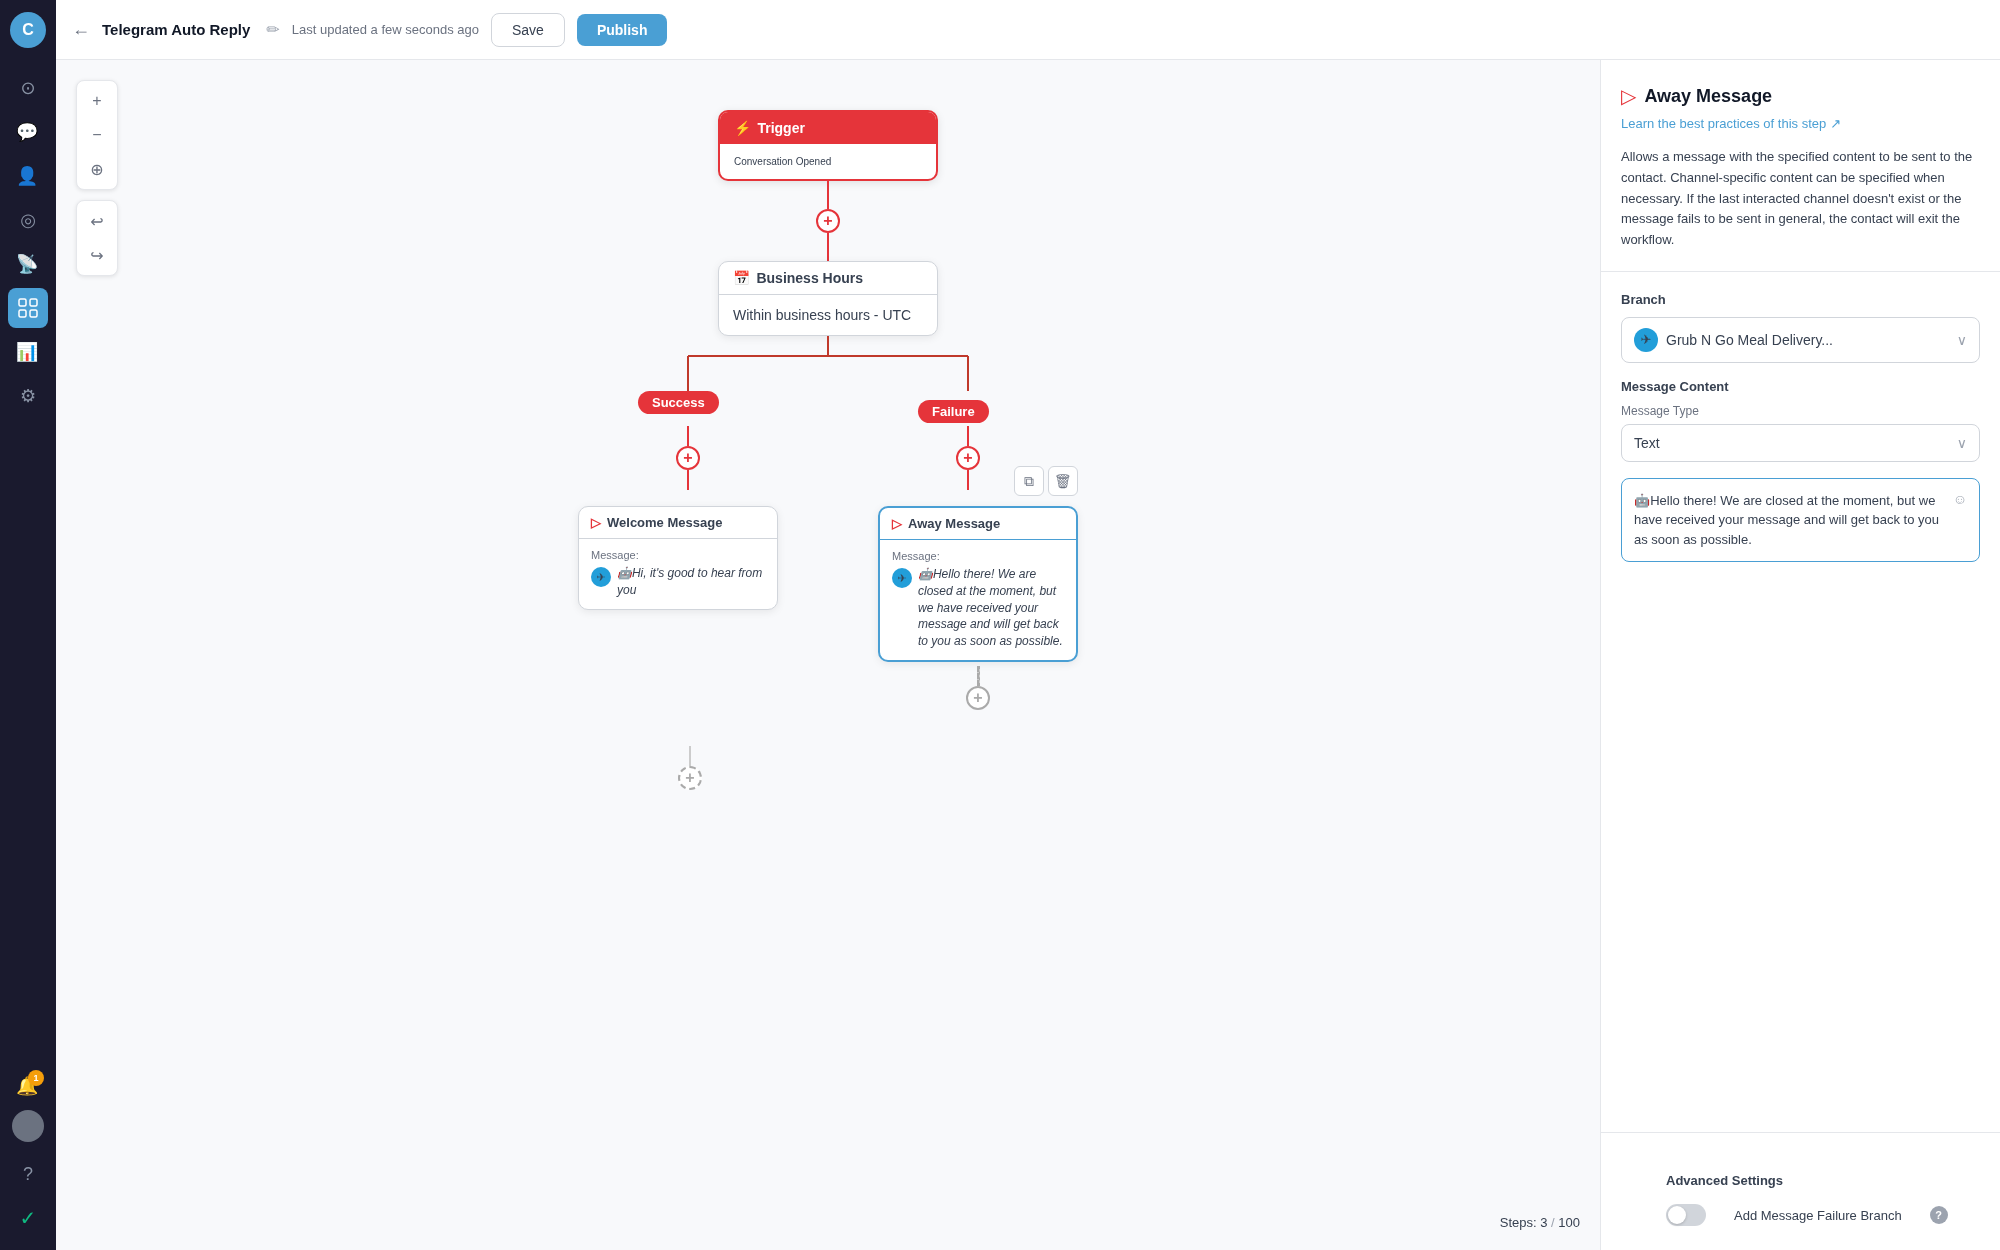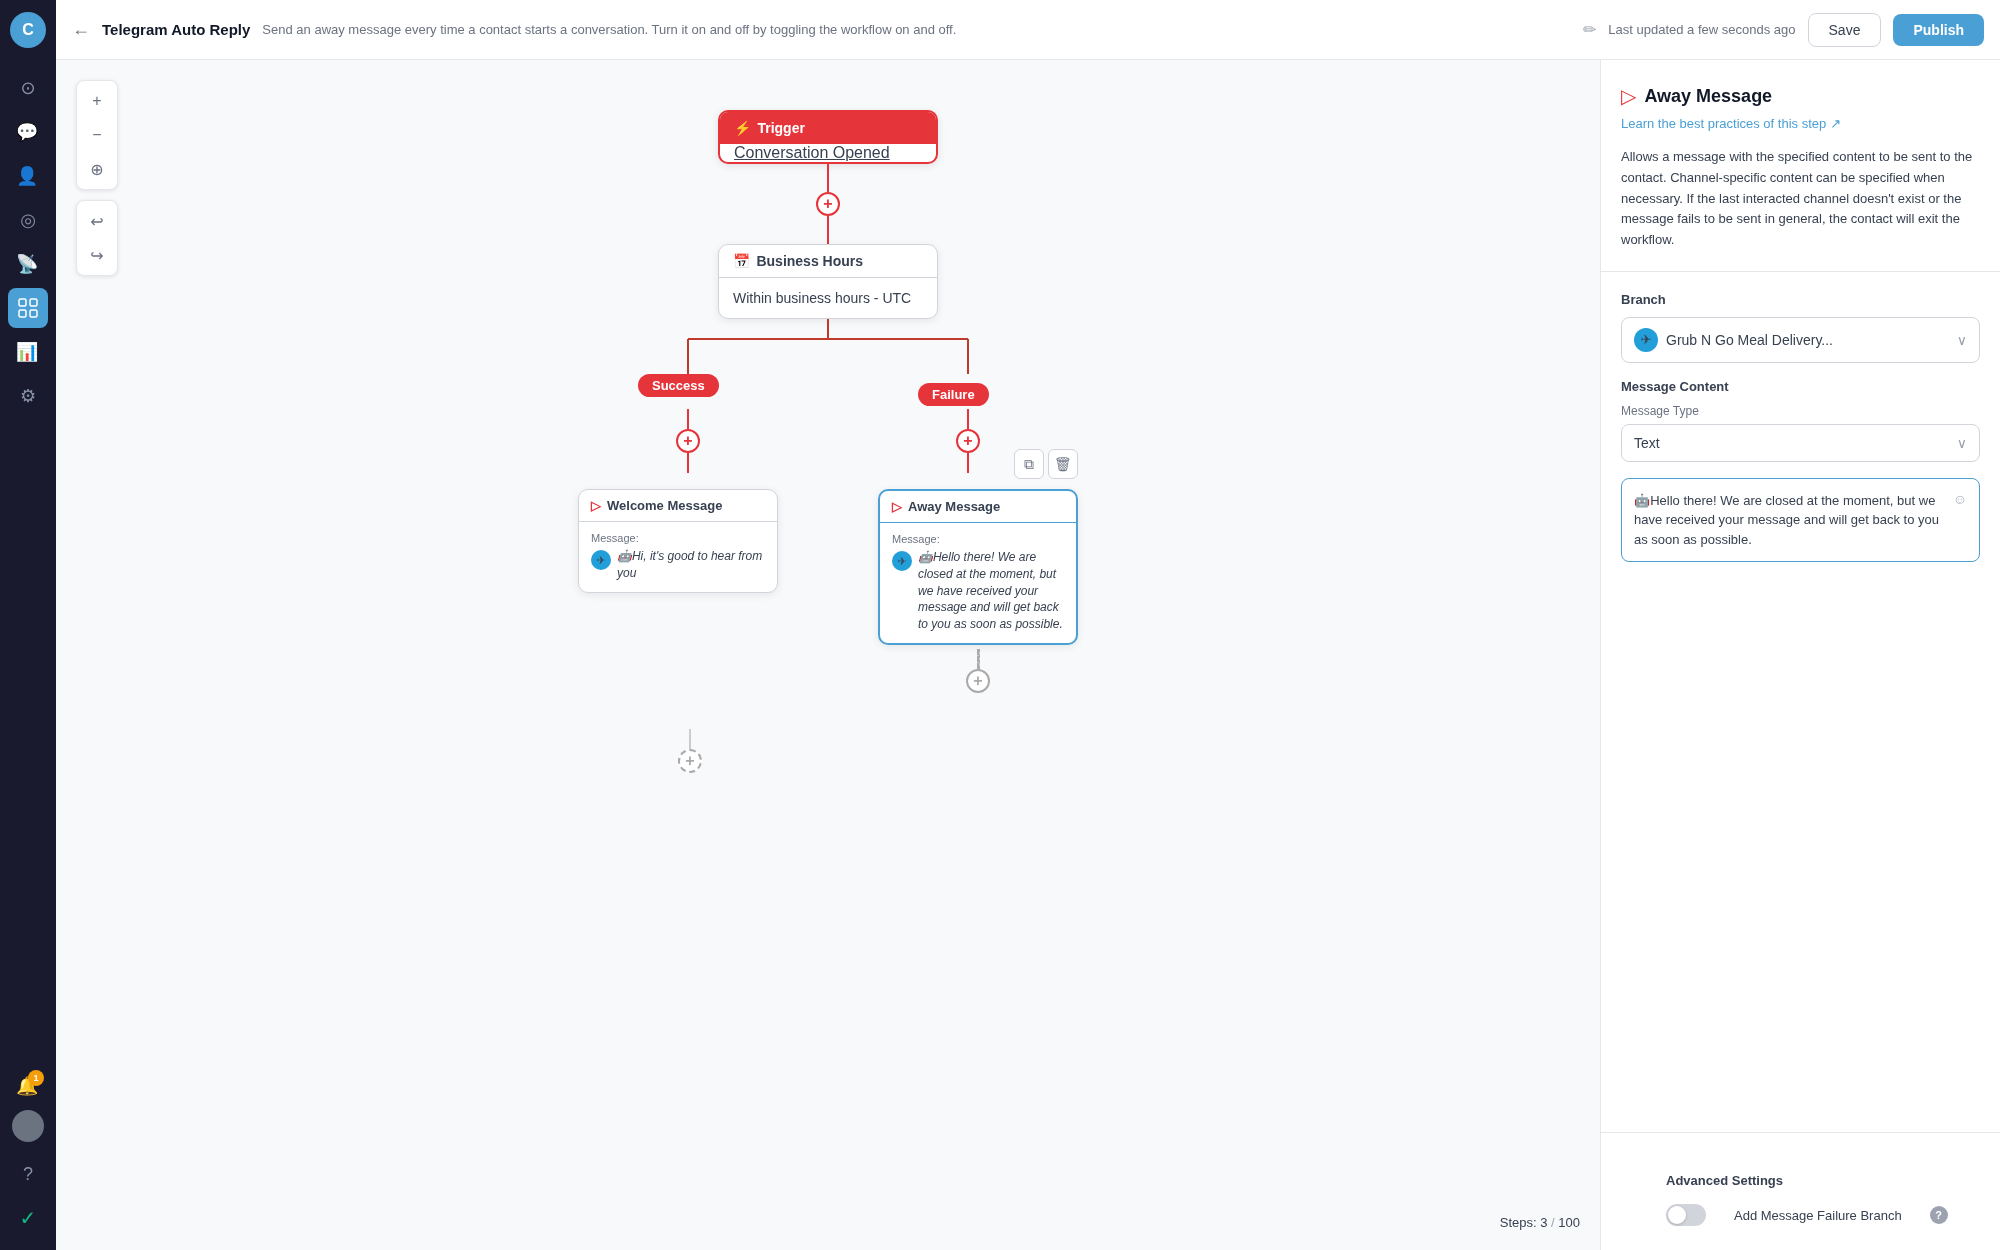--- a/index.html
+++ b/index.html
@@ -102,21 +102,21 @@
     
     .node-trigger {
       width: 220px; border: 2px solid #e5343a; border-radius: 10px;
       background: white; overflow: hidden; box-shadow: 0 2px 8px rgba(0,0,0,0.1);
     }
     .node-trigger-header {
       background: #e5343a; color: white; padding: 8px 14px;
       font-weight: 600; font-size: 14px;
       display: flex; align-items: center; gap: 6px;
     }
-    .node-trigger-body { padding: 0 14px; font-size: 16px; color: #374151; text-decoration: underline; }
+    .node-trigger-body { padding: 12px 14px; font-size: 10px; color: #374151; }
     .connector-plus {
       width: 24px; height: 24px; border-radius: 50%;
       border: 2px solid #e5343a; background: white; color: #e5343a;
       display: flex; align-items: center; justify-content: center;
       font-size: 16px; font-weight: bold; cursor: pointer;
     }
 
     
     .node-business {
       width: 220px; border: 1.5px solid #d1d5db; border-radius: 10px;
@@ -239,21 +239,20 @@
     <div class="sidebar-icon">?</div>
     <div class="sidebar-icon checkmark-icon">✓</div>
   </div>
 </div>
 
 <div class="main-area">
 
   <div class="header">
     <span class="header-back">←</span>
     <span class="header-title">Telegram Auto Reply</span>
-    <span class="header-desc">Send an away message every time a contact starts a conversation. Turn it on and off by toggling the workflow on and off.</span>
     <span class="header-pencil">✏</span>
     <span class="header-updated">Last updated a few seconds ago</span>
     <button class="btn-save">Save</button>
     <button class="btn-publish">Publish</button>
   </div>
 
   <div class="canvas-panel">
 
     <div class="canvas">
 

